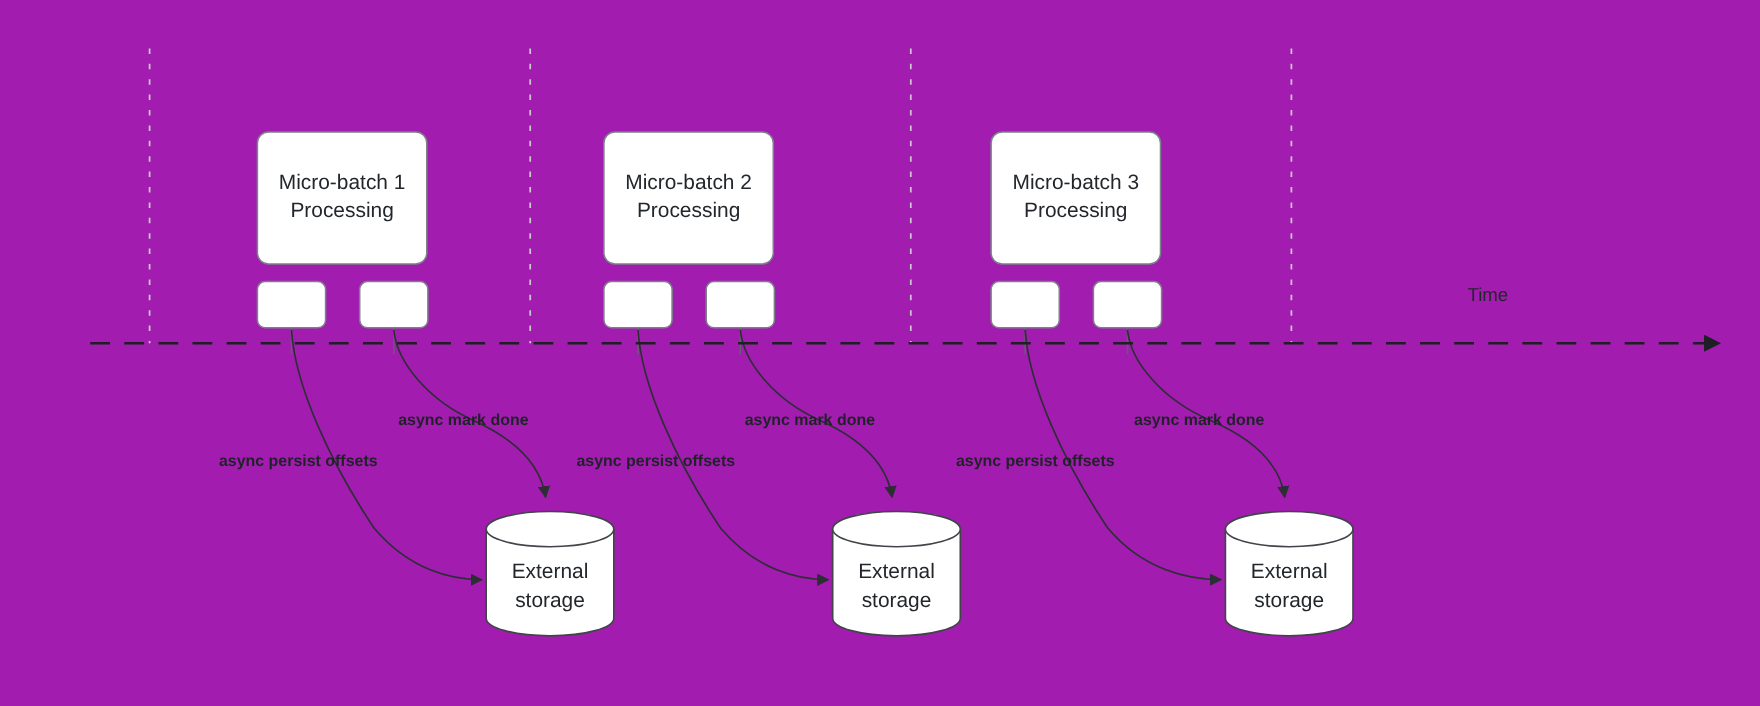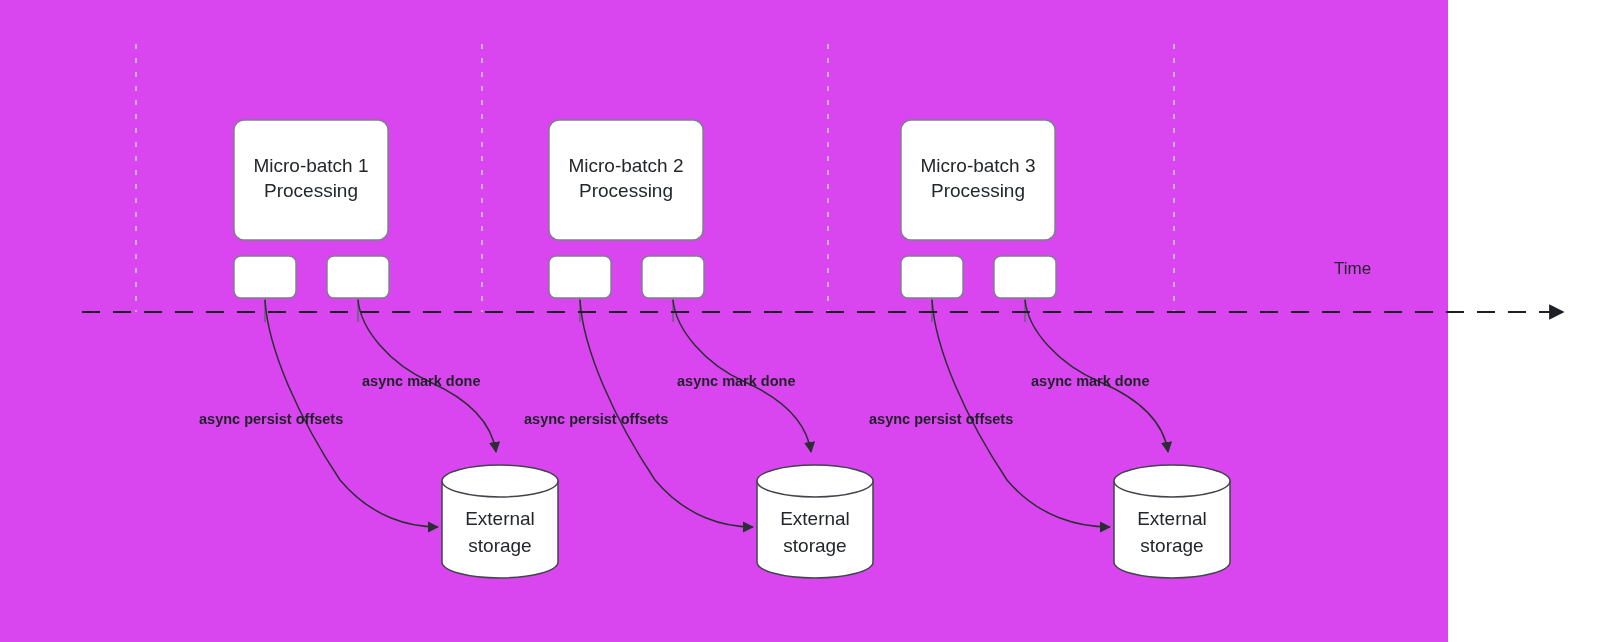--- a/index.html
+++ b/index.html
@@ -8,23 +8,23 @@
     background: #ffffff;
   }
   body {
     width: 1600px;
     height: 642px;
     font-family: "Liberation Sans", sans-serif;
     overflow: hidden;
   }
   #diagram-root {
     position: relative;
-    width: 1448px;
+    width: 1600px;
     height: 642px;
-    background: #d946ef;
+    background: #a21caf;
   }
   svg.canvas {
     position: absolute;
     top: 0;
     left: 0;
     width: 1600px;
     height: 642px;
   }
   .node-label {
     font-family: "Liberation Sans", sans-serif;

